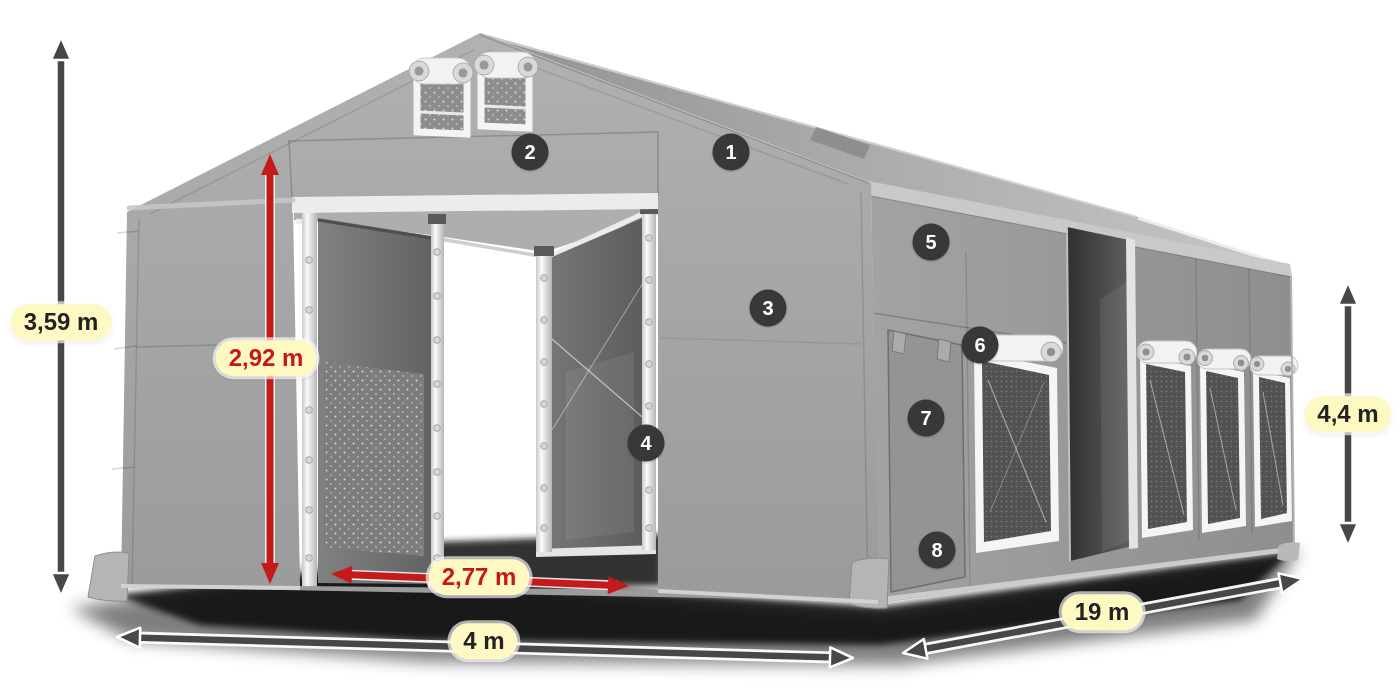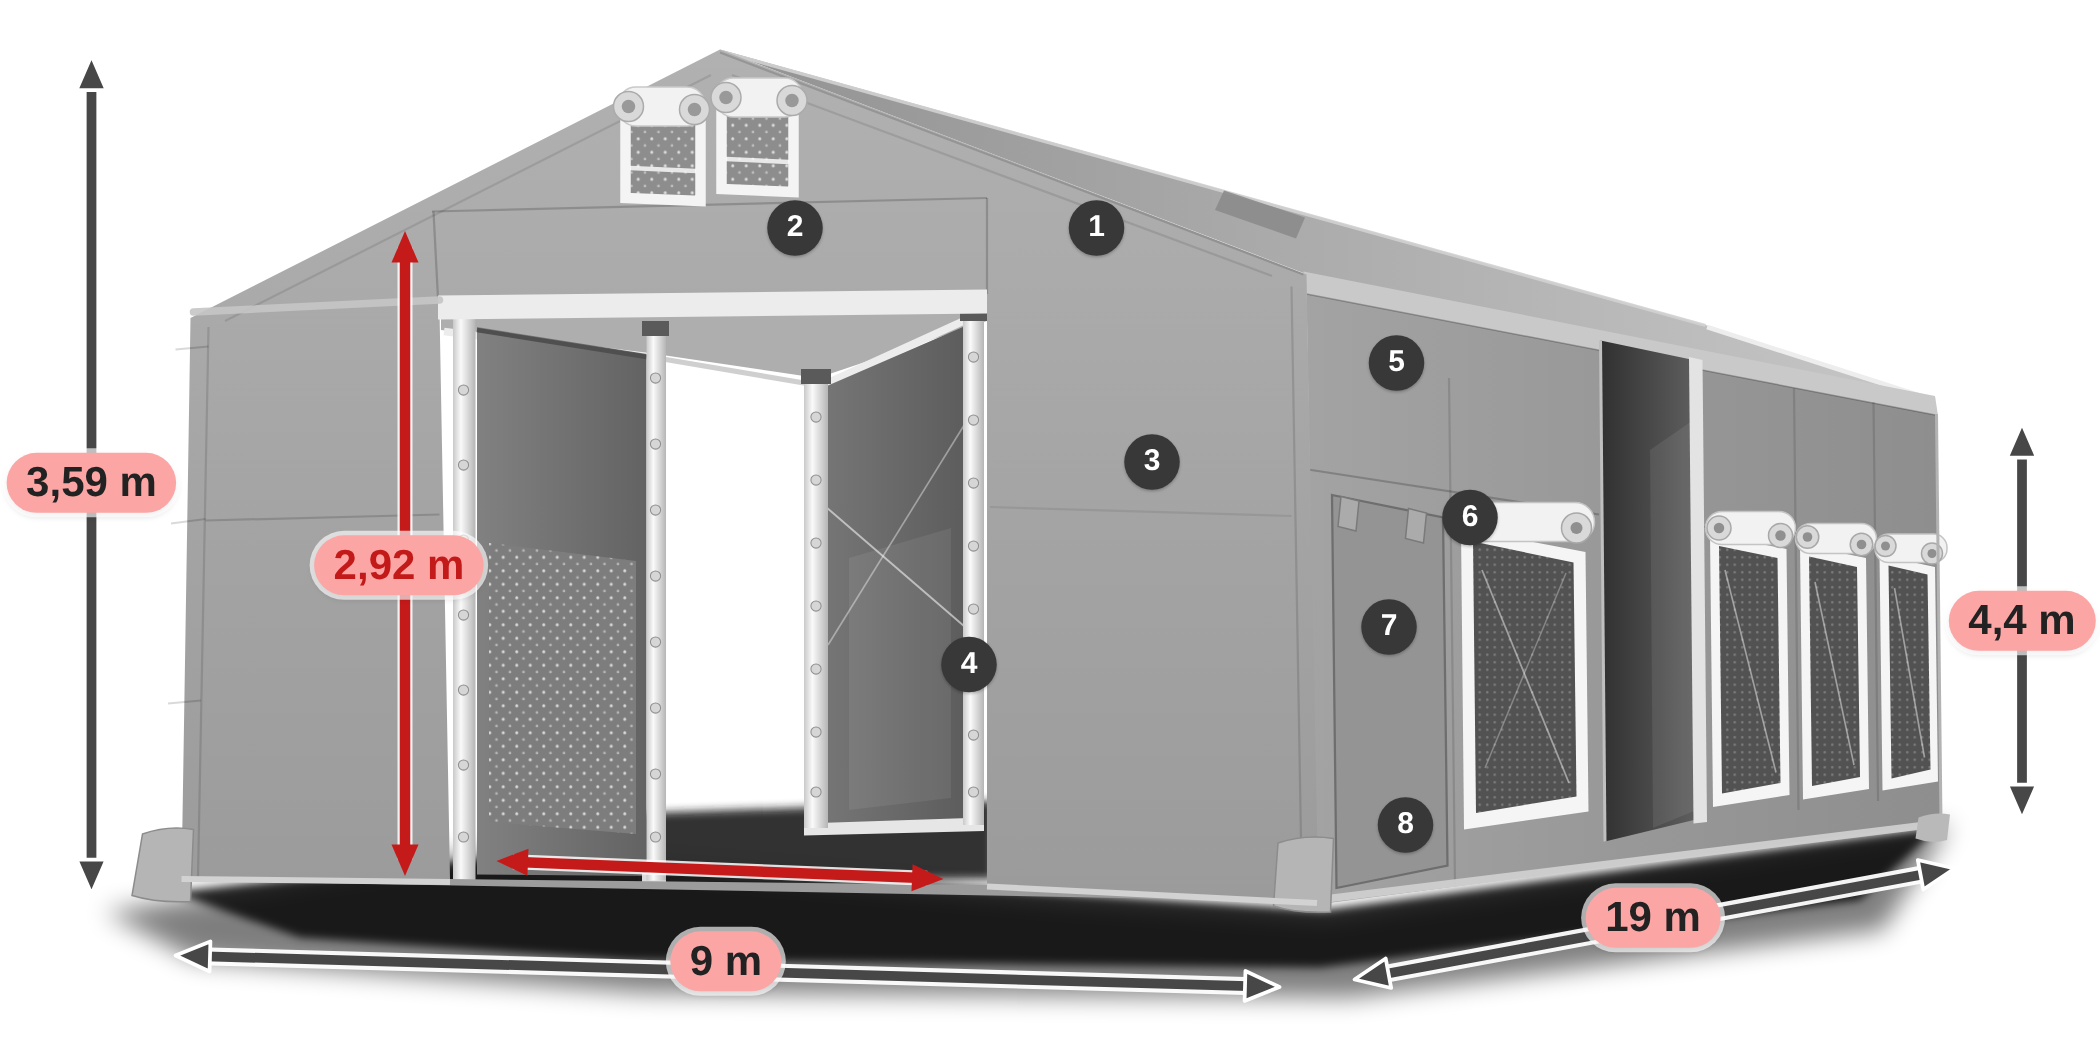--- a/index.html
+++ b/index.html
@@ -3,22 +3,22 @@
 <meta charset="utf-8">
 <style>
   html,body{margin:0;padding:0;background:#ffffff;}
   .stage{
     position:relative;width:1400px;height:700px;overflow:hidden;
     background:#ffffff;font-family:"Liberation Sans","DejaVu Sans",sans-serif;
   }
   .stage svg{position:absolute;left:0;top:0;}
   .pill{
     position:absolute;transform:translate(-50%,-50%);
-    background:#fca5a5;border-radius:999px;
-    padding:4px 13px;font-weight:bold;font-size:28px;line-height:1.15;
+    background:#fef9c3;border-radius:999px;
+    padding:4px 13px;font-weight:bold;font-size:24px;line-height:1.15;
     color:#222222;white-space:nowrap;
     box-shadow:0 0 0 3px rgba(255,255,255,.65), 0 2px 5px rgba(0,0,0,.18);
   }
   .pill.red{color:#c31919;}
   .badge{
     position:absolute;transform:translate(-50%,-50%);
     width:37px;height:37px;border-radius:50%;
     background:#383838;color:#ffffff;
     display:flex;align-items:center;justify-content:center;
     font-weight:bold;font-size:20px;
@@ -316,22 +316,23 @@
     </g>
     <g>
       <line x1="342" y1="574.5" x2="618" y2="585.5" stroke="#ffffff" stroke-width="10" opacity="0.85"></line>
       <line x1="345" y1="574.6" x2="615" y2="585.4" stroke="#c51a1a" stroke-width="7"></line>
       <polygon points="0,0 -21,-9 -21,9" transform="translate(331,574) rotate(182.3)" fill="#c51a1a"></polygon>
       <polygon points="0,0 -21,-9 -21,9" transform="translate(629,586) rotate(2.3)" fill="#c51a1a"></polygon>
     </g>
   </svg>
 
   <div class="pill" style="left:61px;top:322px">3,59 m</div>
-  <div class="pill red" style="left:266px;top:377px">2,92 m</div>
-  <div class="pill" style="left:484px;top:641px">9 m</div>
+  <div class="pill red" style="left:266px;top:358px">2,92 m</div>
+  <div class="pill red" style="left:479px;top:577px">2,77 m</div>
+  <div class="pill" style="left:484px;top:641px">4 m</div>
   <div class="pill" style="left:1102px;top:612px">19 m</div>
   <div class="pill" style="left:1348px;top:414px">4,4 m</div>
 
   <div class="badge" style="left:731px;top:152px">1</div>
   <div class="badge" style="left:530px;top:152px">2</div>
   <div class="badge" style="left:768px;top:308px">3</div>
   <div class="badge" style="left:646px;top:443px">4</div>
   <div class="badge" style="left:931px;top:242px">5</div>
   <div class="badge" style="left:980px;top:345px">6</div>
   <div class="badge" style="left:926px;top:418px">7</div>

